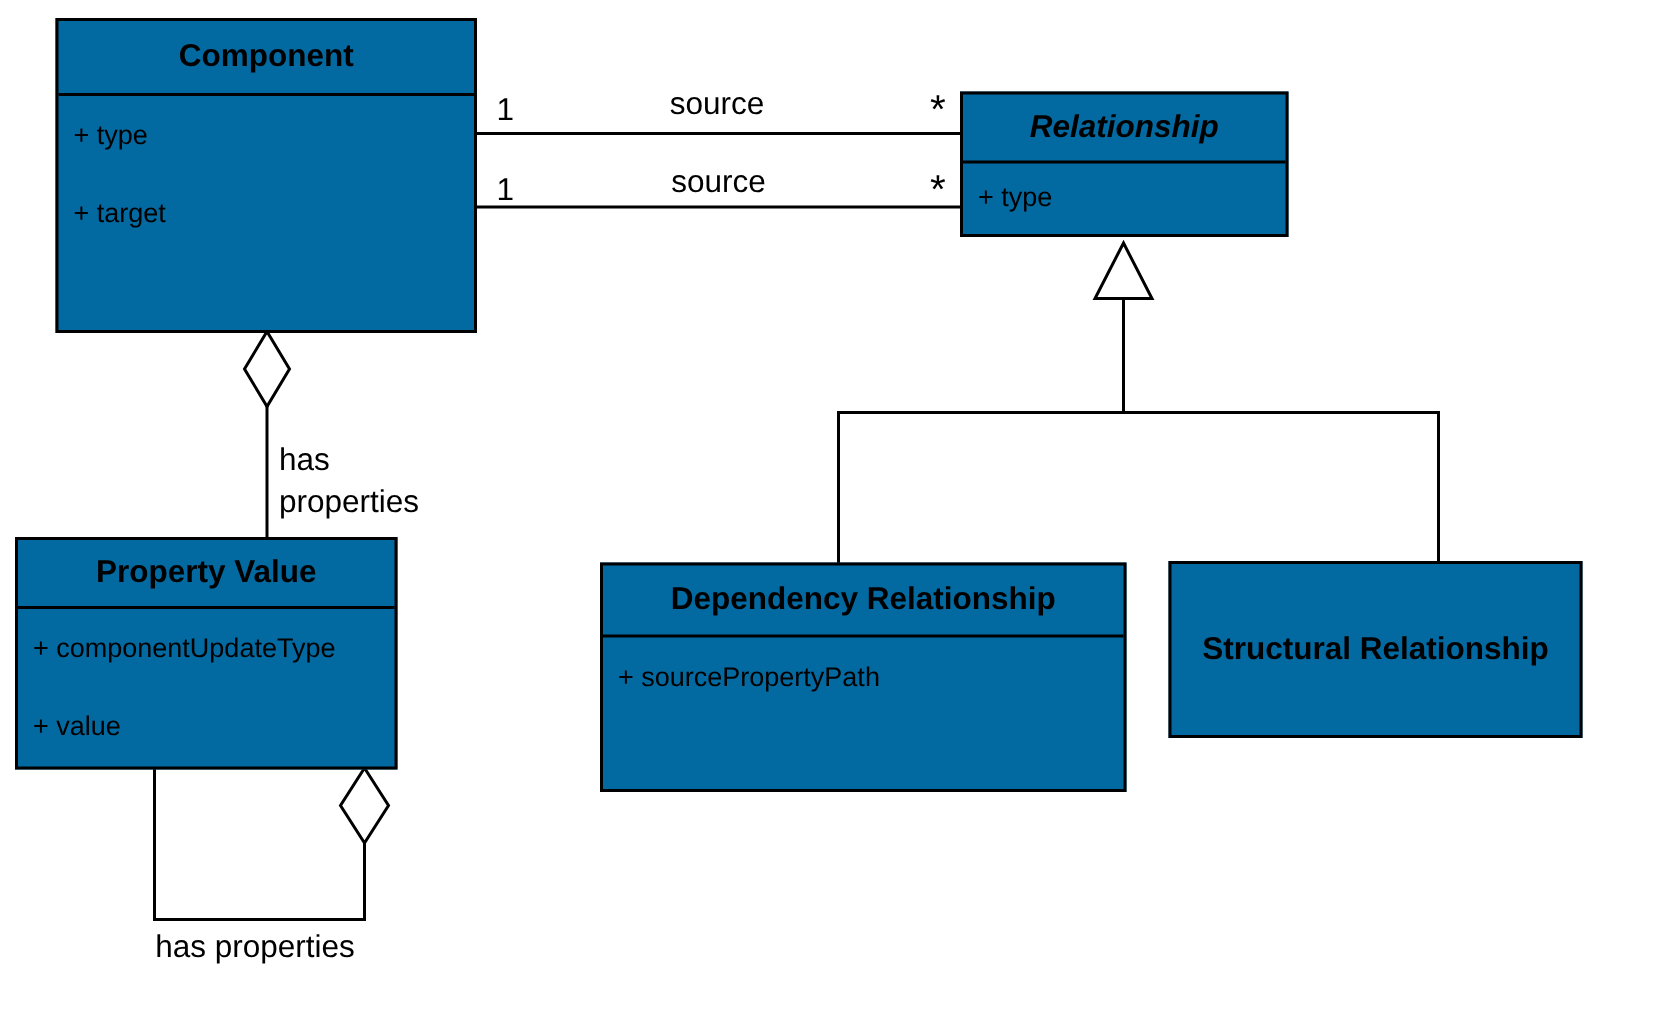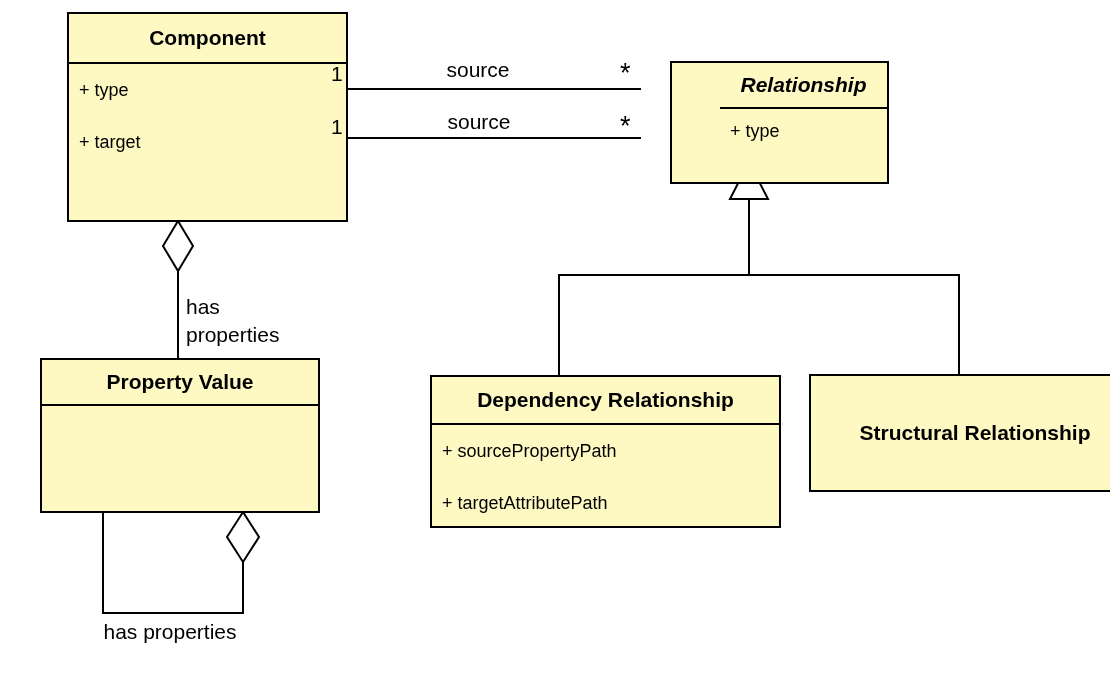--- a/index.html
+++ b/index.html
@@ -17,22 +17,21 @@
   .connector-layer {
     position: absolute;
     left: 0; top: 0;
     width: 1110px;
     height: 676px;
   }
 
   .class-box {
     position: absolute;
     border: 2px solid #000;
-    background: #fef9c3;
-    margin-left: 30px;
+    background: #0369a1;
   }
   .class-title {
     display: flex;
     align-items: center;
     justify-content: center;
     font-weight: bold;
     font-size: 21px;
     border-bottom: 2px solid #000;
     text-align: center;
   }
@@ -84,40 +83,43 @@
   </svg>
 
   <div class="class-box" style="left:37px; top:12px; width:281px; height:210px;">
     <div class="class-title" style="height:50px;">Component</div>
     <div>
       <div class="attr">+ type</div>
       <div class="attr">+ target</div>
     </div>
   </div>
 
-  <div class="class-box" style="left:640px; top:61px; width:219px; height:123px;padding-left:48px;">
+  <div class="class-box" style="left:640px; top:61px; width:219px; height:97px;">
     <div class="class-title abstract" style="height:46px;">Relationship</div>
     <div>
       <div class="attr single">+ type</div>
     </div>
   </div>
 
-  <div class="class-box" style="left:10px; top:358px; width:280px; height:155px;">
+  <div class="class-box" style="left:10px; top:358px; width:255px; height:155px;">
     <div class="class-title" style="height:46px;">Property Value</div>
+    <div>
+      <div class="attr">+ componentUpdateType</div>
+      <div class="attr">+ value</div>
+    </div>
   </div>
 
   <div class="class-box" style="left:400px; top:375px; width:351px; height:153px;">
     <div class="class-title" style="height:48px;">Dependency Relationship</div>
     <div>
       <div class="attr">+ sourcePropertyPath</div>
-      <div class="attr">+ targetAttributePath</div>
     </div>
   </div>
 
-  <div class="class-box" style="left:779px; top:374px; width:332px; height:118px;">
+  <div class="class-box" style="left:779px; top:374px; width:276px; height:118px;">
     <div class="class-title full">Structural Relationship</div>
   </div>
 
   <div class="edge-label" style="left:331px; top:62px;">1</div>
   <div class="edge-label centered" style="left:478px; top:58px;">source</div>
   <div class="edge-label mult-star" style="left:620px; top:60px;">*</div>
 
   <div class="edge-label" style="left:331px; top:115px;">1</div>
   <div class="edge-label centered" style="left:479px; top:110px;">source</div>
   <div class="edge-label mult-star" style="left:620px; top:113px;">*</div>

